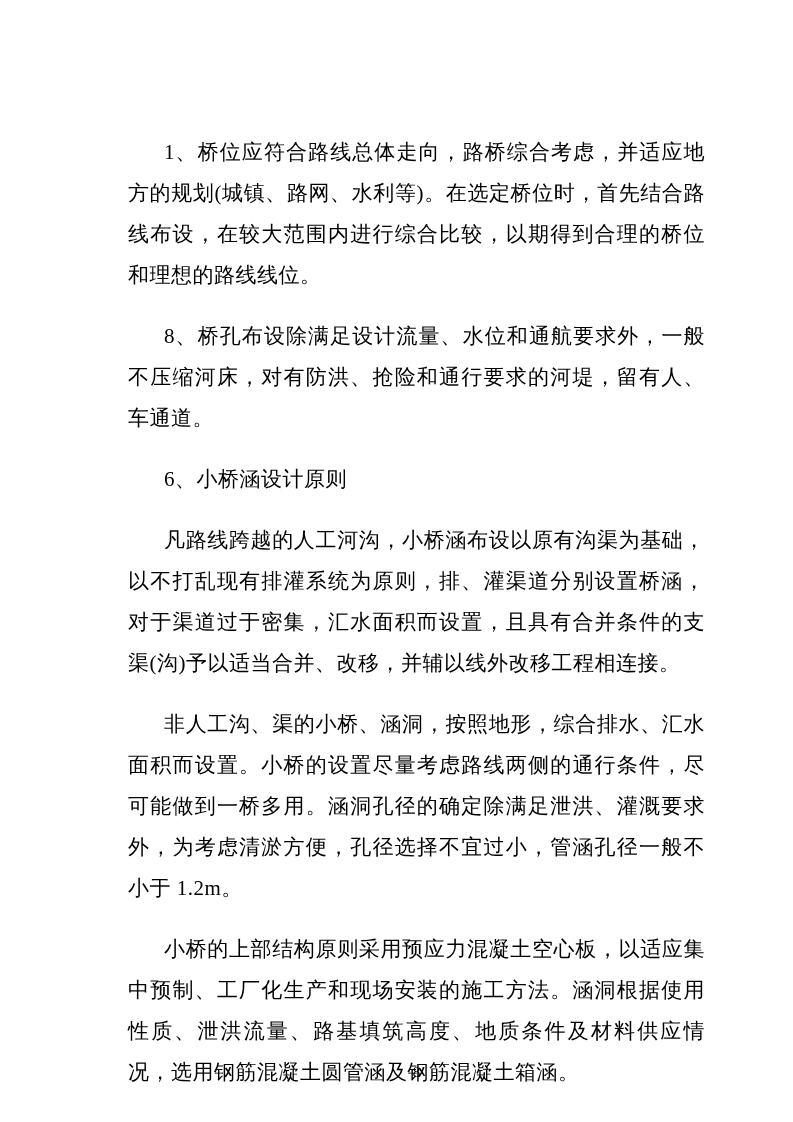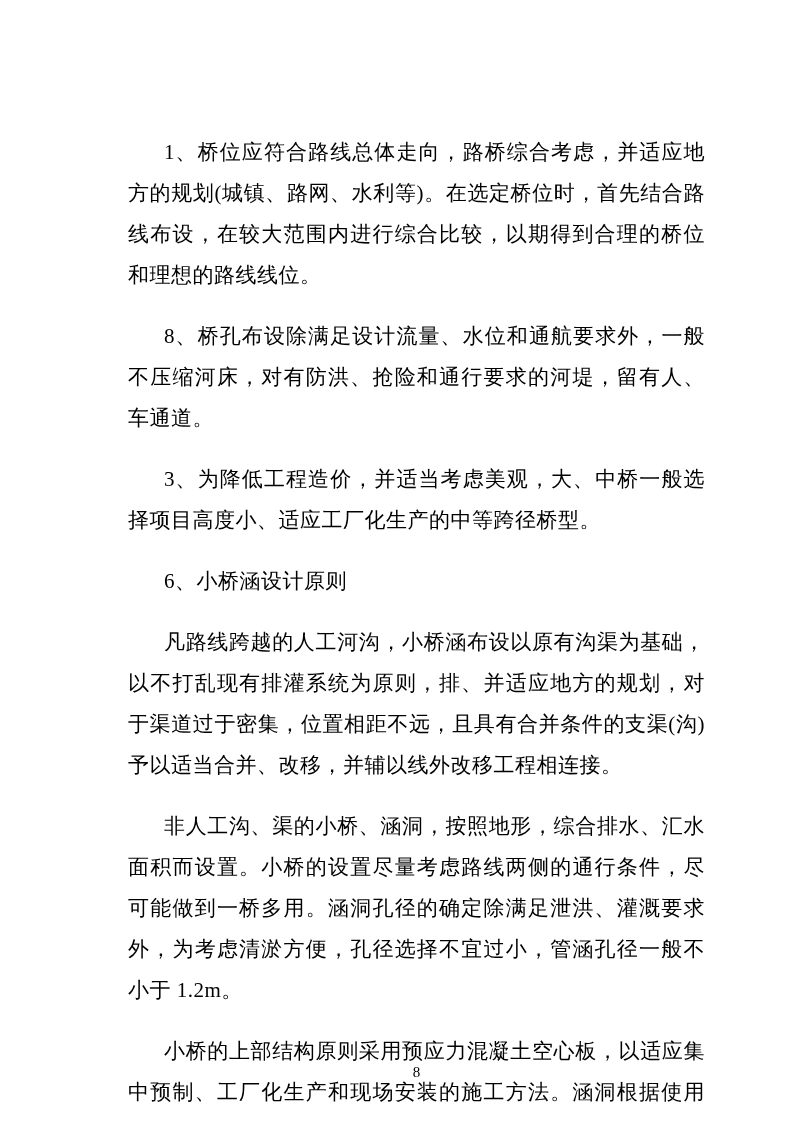--- a/index.html
+++ b/index.html
@@ -44,22 +44,21 @@
     font-family: "Liberation Serif", "DejaVu Serif", serif;
   }
 </style>
 </head>
 <body>
 
 <div class="page">
   <div class="body-text">
     <p>1、桥位应符合路线总体走向，路桥综合考虑，并适应地方的规划(城镇、路网、水利等)。在选定桥位时，首先结合路线布设，在较大范围内进行综合比较，以期得到合理的桥位和理想的路线线位。</p>
     <p>8、桥孔布设除满足设计流量、水位和通航要求外，一般不压缩河床，对有防洪、抢险和通行要求的河堤，留有人、车通道。</p>
-    <p>3、为降低工程造价，并适当考虑美观，大、中桥一般选择项目高度小、适应工厂化生产的中等跨径桥型。</p>
     <p>6、小桥涵设计原则</p>
-    <p>凡路线跨越的人工河沟，小桥涵布设以原有沟渠为基础，以不打乱现有排灌系统为原则，排、并适应地方的规划，对于渠道过于密集，位置相距不远，且具有合并条件的支渠(沟)予以适当合并、改移，并辅以线外改移工程相连接。</p>
+    <p>凡路线跨越的人工河沟，小桥涵布设以原有沟渠为基础，以不打乱现有排灌系统为原则，排、灌渠道分别设置桥涵，对于渠道过于密集，汇水面积而设置，且具有合并条件的支渠(沟)予以适当合并、改移，并辅以线外改移工程相连接。</p>
     <p>非人工沟、渠的小桥、涵洞，按照地形，综合排水、汇水面积而设置。小桥的设置尽量考虑路线两侧的通行条件，尽可能做到一桥多用。涵洞孔径的确定除满足泄洪、灌溉要求外，为考虑清淤方便，孔径选择不宜过小，管涵孔径一般不小于 1.2m。</p>
     <p>小桥的上部结构原则采用预应力混凝土空心板，以适应集中预制、工厂化生产和现场安装的施工方法。涵洞根据使用性质、泄洪流量、路基填筑高度、地质条件及材料供应情况，选用钢筋混凝土圆管涵及钢筋混凝土箱涵。</p>
   </div>
   <div class="page-footer">
     <span class="page-number">8</span>
   </div>
 </div>
 
 </body></html>

